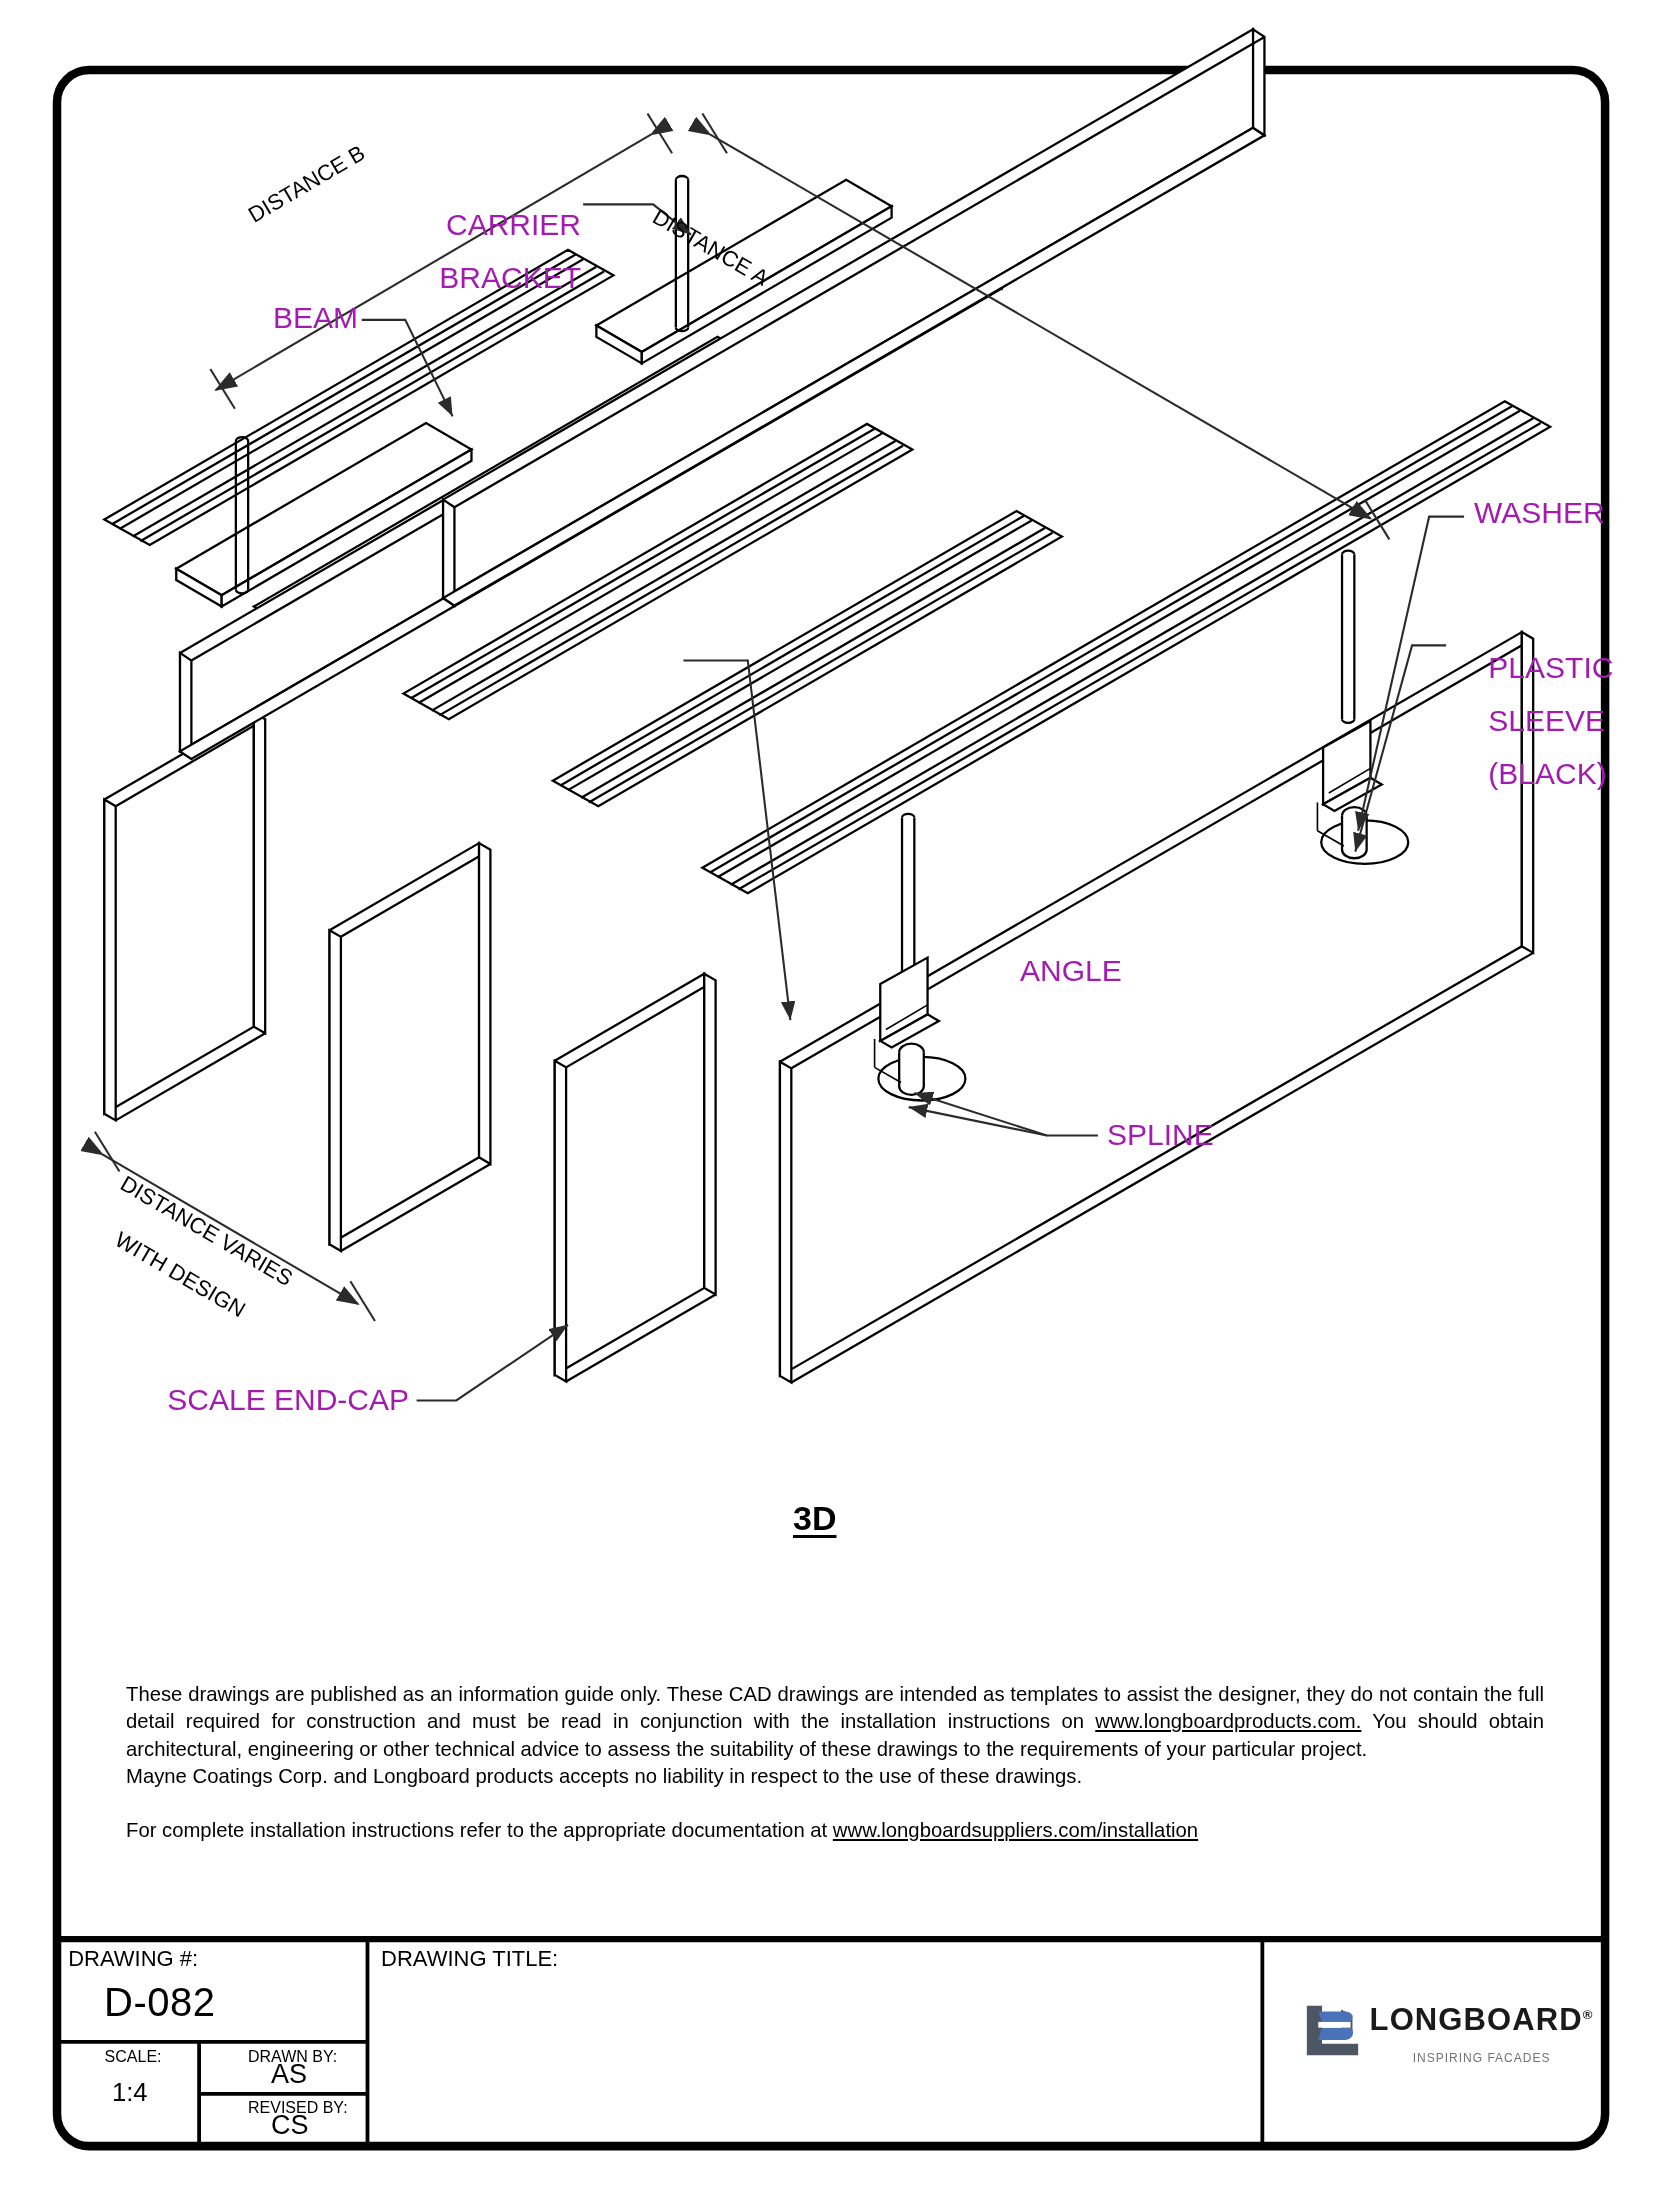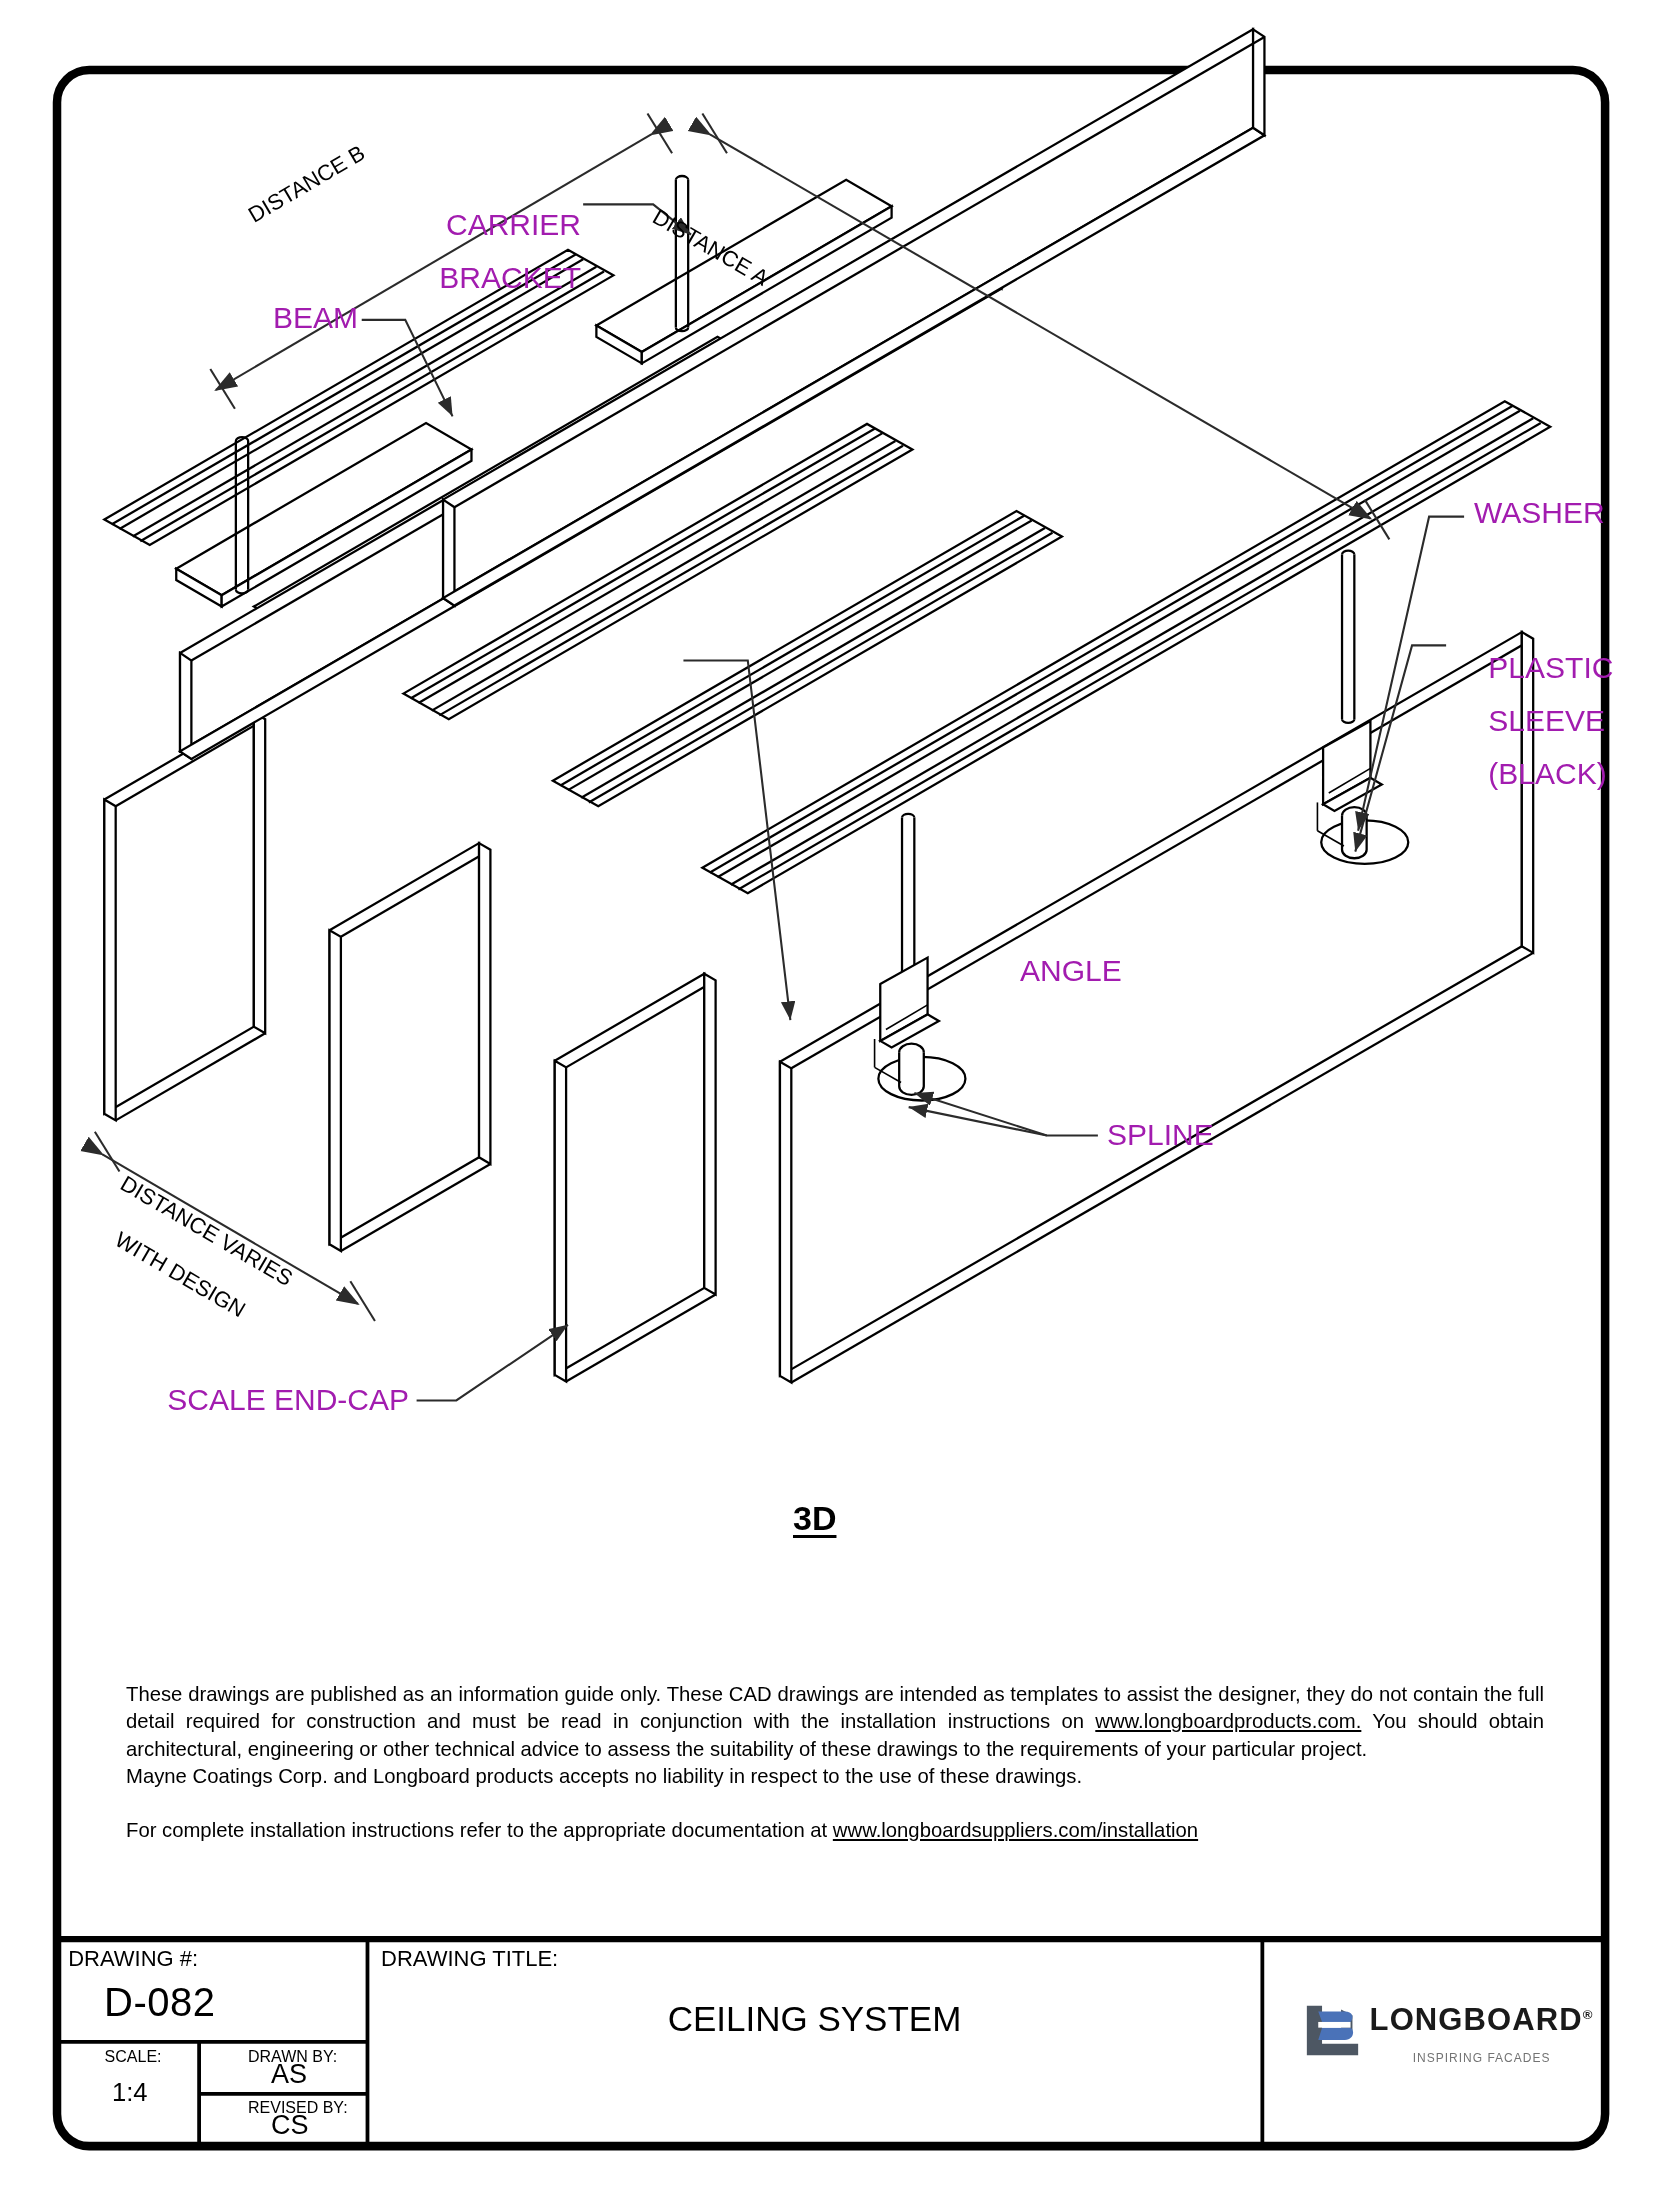--- a/index.html
+++ b/index.html
@@ -392,21 +392,20 @@
     <div class="tb-cellwrap tb-scale-val" style="left:57px; top:142px;">1:4</div>
 
     <div class="tb-cellwrap tb-label-sm" style="left:151px; top:112px;">DRAWN BY:</div>
     <div class="tb-cellwrap tb-val" style="left:216px; top:123px;">AS</div>
 
     <div class="tb-cellwrap tb-label-sm" style="left:151px; top:163px;">REVISED BY:</div>
     <div class="tb-cellwrap tb-val" style="left:216px; top:174px;">CS</div>
 
     <div class="tb-cellwrap tb-label" style="left:326px; top:9.5px;">DRAWING TITLE:</div>
     <div class="tb-cellwrap" style="left:312px; top:55px; width:895px; text-align:center; font-size:35px; line-height:55px;">
-      <div>CEILING SYSTEM</div>
     </div>
 
     <div id="logo-area">
       <div class="logo-inner">
         <svg class="logo-mark" viewBox="0 0 62 60">
 
           <path d="M4,4 L20,4 L20,44 L58,44 L58,56 L4,56 z" fill="#4d5763"></path>
           <path d="M40,8 L52,14 L52,30 L40,36 z" fill="#4d5763"></path>
 
           <path d="M16,10 L44,10 C52,10 54,16 50,21 L20,21 z" fill="#4a72b8"></path>

